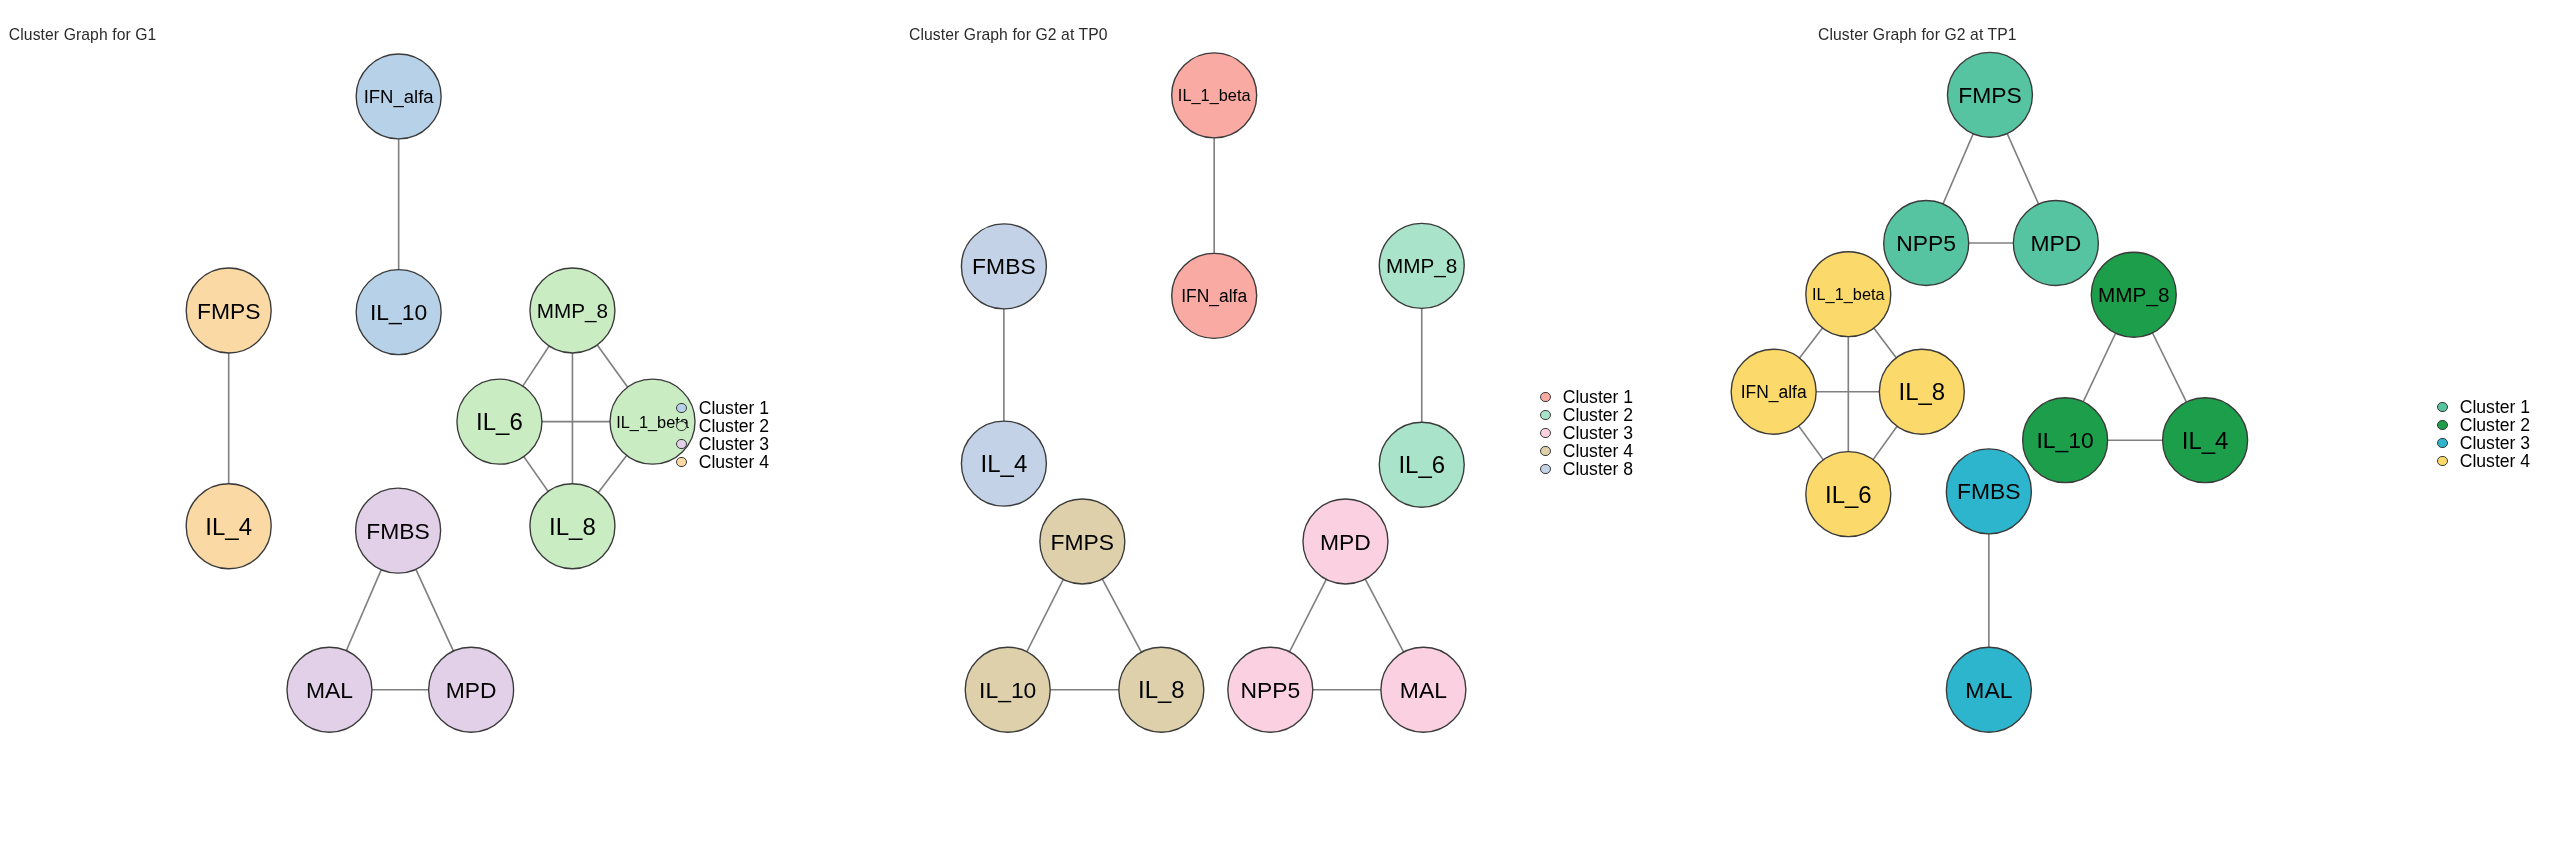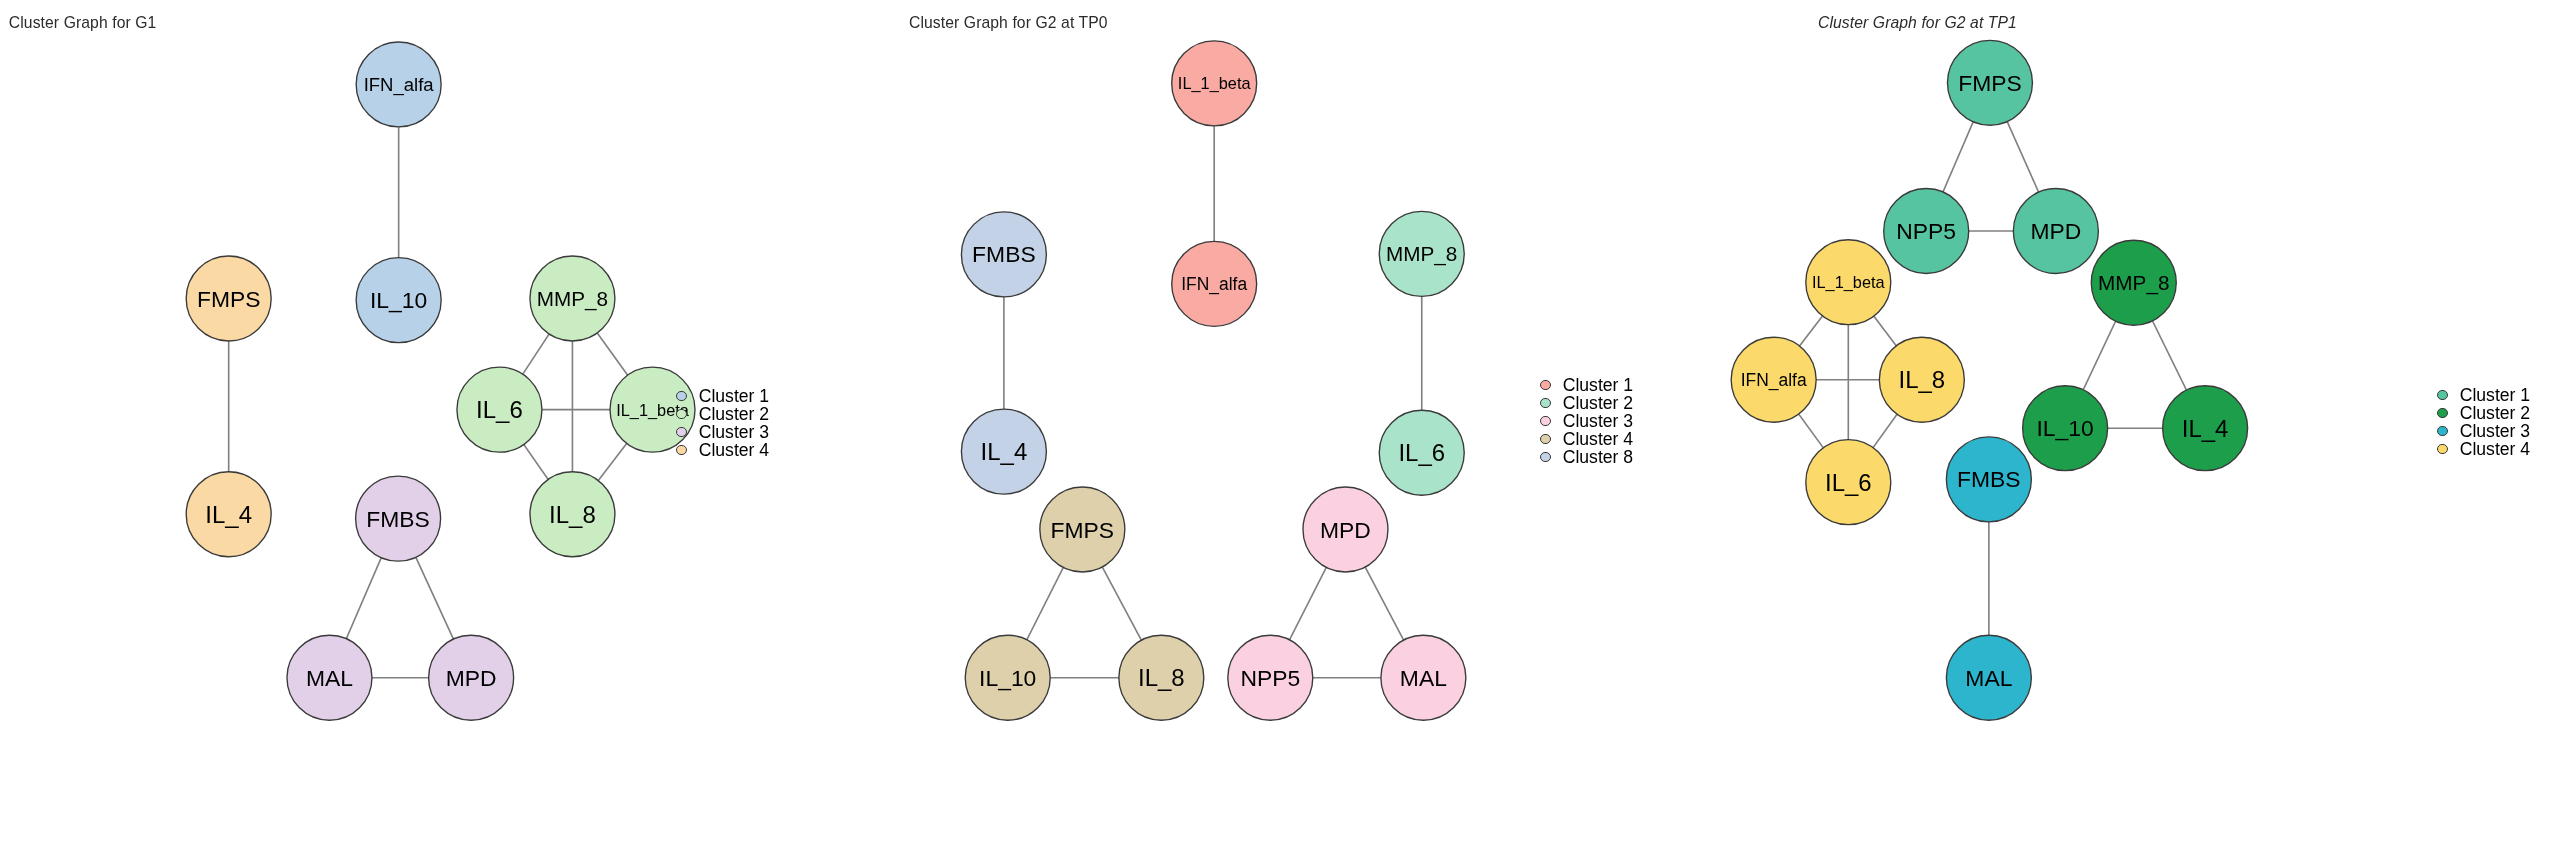--- a/index.html
+++ b/index.html
@@ -1,18 +1,18 @@
 <!DOCTYPE html>
 <html style="font-size:10px"><head>
 <meta charset="utf-8">
 <style>
   html,body{margin:0;padding:0;background:#ffffff;}
   body{width:2576px;height:844px;font-family:"Liberation Sans",sans-serif;overflow:hidden;}
   #stage{position:relative;width:2576px;height:844px;background:#fff;}
-  .panel{position:absolute;top:0;height:730px;}
+  .panel{position:absolute;top:12px;height:730px;}
   .panel-title{position:absolute;font-size:15.7px;color:#2b2b2b;white-space:nowrap;letter-spacing:0.1px;}
   .graph-svg{position:absolute;left:0;top:0;width:100%;height:100%;}
   .legend{position:absolute;}
   .legend-row{display:flex;align-items:center;height:18px;}
   .legend-dot{width:10.7px;height:10.7px;border-radius:50%;border:1.3px solid #3a3a3a;box-sizing:border-box;margin-right:12px;flex:0 0 auto;}
   .legend-label{font-size:17.6px;color:#000;line-height:18px;white-space:nowrap;}
   .node-label{font-family:"Liberation Sans",sans-serif;fill:#000;text-anchor:middle;dominant-baseline:central;}
 </style>
 </head>
 <body>
@@ -182,21 +182,21 @@
           <span class="legend-dot" style="background: rgb(221, 208, 171);"></span>
           <span class="legend-label">Cluster 4</span>
         </div>
         <div class="legend-row">
           <span class="legend-dot" style="background: rgb(195, 210, 230);"></span>
           <span class="legend-label">Cluster 8</span>
         </div>
       </div>
     </div>
     <div class="panel" style="left: 0px; width: 2576px; pointer-events: none;">
-      <div class="panel-title" style="left: 1818px; top: 14px; font-style: italic;">Cluster Graph for G2 at TP1</div>
+      <div class="panel-title" style="left: 1818px; top: 14px;">Cluster Graph for G2 at TP1</div>
       <svg class="graph-svg" viewBox="0 0 4089 1340" style="pointer-events: none;">
         <g>
           <line x1="3333" y1="152" x2="3216" y2="424" stroke="#808080" stroke-width="3"></line>
           <line x1="3333" y1="152" x2="3454" y2="424" stroke="#808080" stroke-width="3"></line>
           <line x1="3216" y1="424" x2="3454" y2="424" stroke="#808080" stroke-width="3"></line>
           <line x1="3073" y1="518" x2="2936" y2="697" stroke="#808080" stroke-width="3"></line>
           <line x1="3073" y1="518" x2="3208" y2="697" stroke="#808080" stroke-width="3"></line>
           <line x1="3073" y1="518" x2="3073" y2="885" stroke="#808080" stroke-width="3"></line>
           <line x1="2936" y1="697" x2="3208" y2="697" stroke="#808080" stroke-width="3"></line>
           <line x1="2936" y1="697" x2="3073" y2="885" stroke="#808080" stroke-width="3"></line>

